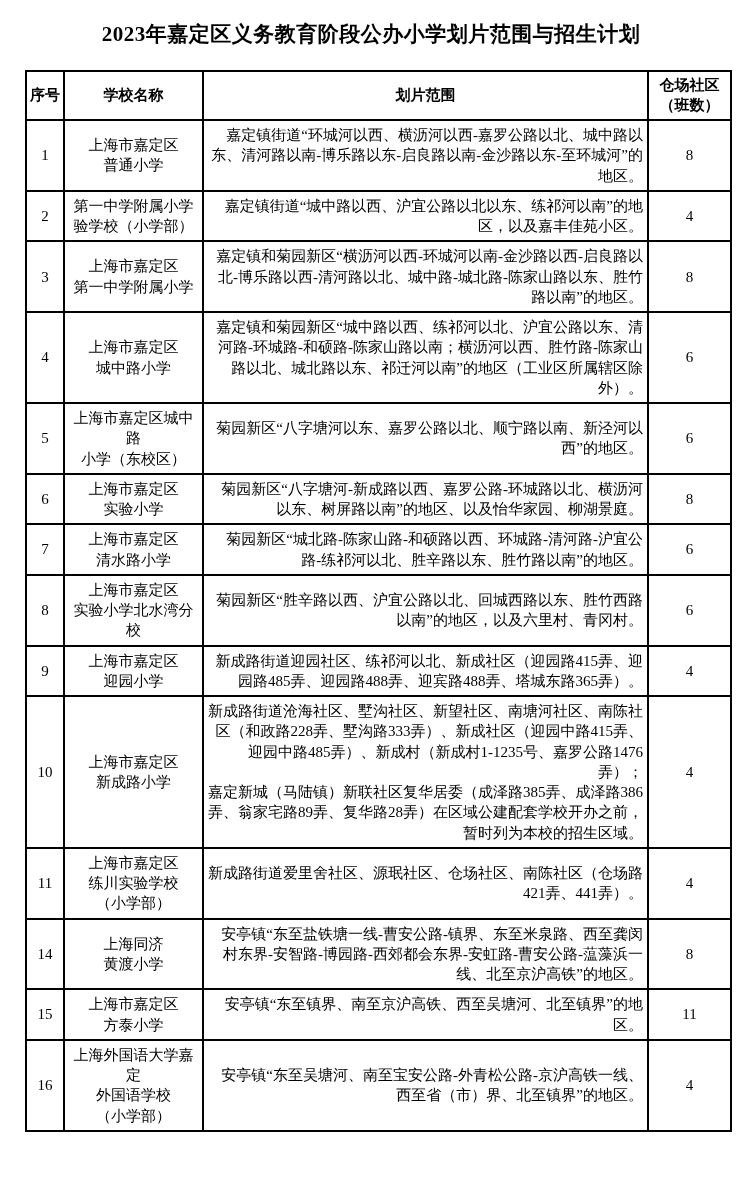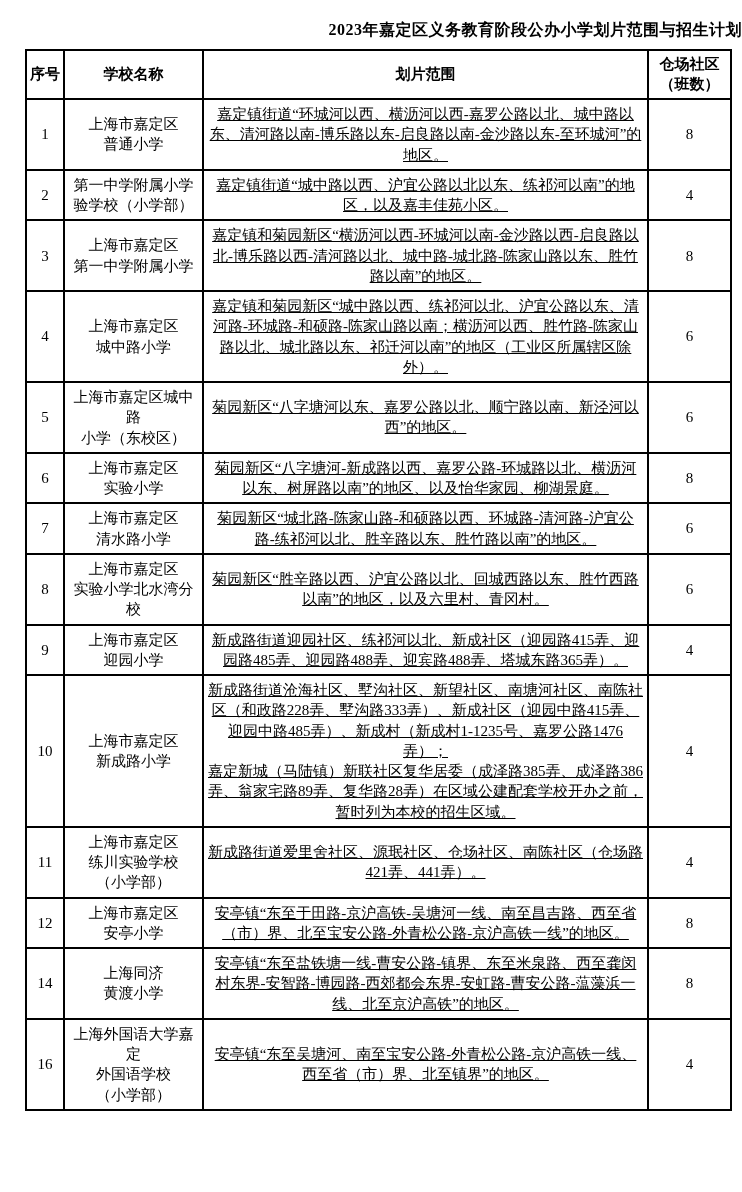--- a/index.html
+++ b/index.html
@@ -12,24 +12,24 @@
     font-family: "Liberation Serif", "DejaVu Serif", serif;
     color: #000000;
   }
   .page {
     width: 742px;
     min-height: 1192px;
     box-sizing: border-box;
     padding-top: 14px;
   }
   .doc-title {
-    font-size: 16px;
+    font-size: 21px;
     font-weight: bold;
-    text-align: right;
-    margin: 6px 0 8px 0;
+    text-align: center;
+    margin: 6px 0 22px 0;
     letter-spacing: 0.5px;
   }
   table.schools {
     border-collapse: collapse;
     table-layout: fixed;
     margin-left: 25px;
     width: 705px;
   }
   table.schools th,
   table.schools td {
@@ -51,23 +51,22 @@
     padding: 4px 4px;
   }
   td.c-no { text-align: center; padding: 4px 1px; }
   td.c-school {
     text-align: center;
     white-space: pre-line;
     padding: 4px 2px;
     margin-left: 11px;
   }
   td.c-range {
-    text-align: center;
+    text-align: right;
     white-space: pre-line;
-    text-decoration: underline;
   }
   td.c-plan { text-align: center; }
   col.w-no { width: 38px; }
   col.w-school { width: 139px; }
   col.w-range { width: 445px; }
   col.w-plan { width: 83px; }
 </style>
 </head>
 <body>
 
@@ -174,37 +173,37 @@
 
   <tr>
     <td class="c-no">11</td>
     <td class="c-school">上海市嘉定区
 练川实验学校
 （小学部）</td>
     <td class="c-range">新成路街道爱里舍社区、源珉社区、仓场社区、南陈社区（仓场路421弄、441弄）。</td>
     <td class="c-plan">4</td>
   </tr>
 
-  <tr>
-    <td class="c-no">12</td>
-    <td class="c-school">上海市嘉定区
-安亭小学</td>
-    <td class="c-range">安亭镇“东至于田路-京沪高铁-吴塘河一线、南至昌吉路、西至省（市）界、北至宝安公路-外青松公路-京沪高铁一线”的地区。</td>
-    <td class="c-plan">8</td>
-  </tr>
 
 
   <tr>
     <td class="c-no">14</td>
     <td class="c-school">上海同济
 黄渡小学</td>
     <td class="c-range">安亭镇“东至盐铁塘一线-曹安公路-镇界、东至米泉路、西至龚闵村东界-安智路-博园路-西郊都会东界-安虹路-曹安公路-蕰藻浜一线、北至京沪高铁”的地区。</td>
     <td class="c-plan">8</td>
   </tr>
 
+  <tr>
+    <td class="c-no">15</td>
+    <td class="c-school">上海市嘉定区
+方泰小学</td>
+    <td class="c-range">安亭镇“东至镇界、南至京沪高铁、西至吴塘河、北至镇界”的地区。</td>
+    <td class="c-plan">11</td>
+  </tr>
 
   <tr>
     <td class="c-no">16</td>
     <td class="c-school">上海外国语大学嘉定
 外国语学校
 （小学部）</td>
     <td class="c-range">安亭镇“东至吴塘河、南至宝安公路-外青松公路-京沪高铁一线、西至省（市）界、北至镇界”的地区。</td>
     <td class="c-plan">4</td>
   </tr>
 

